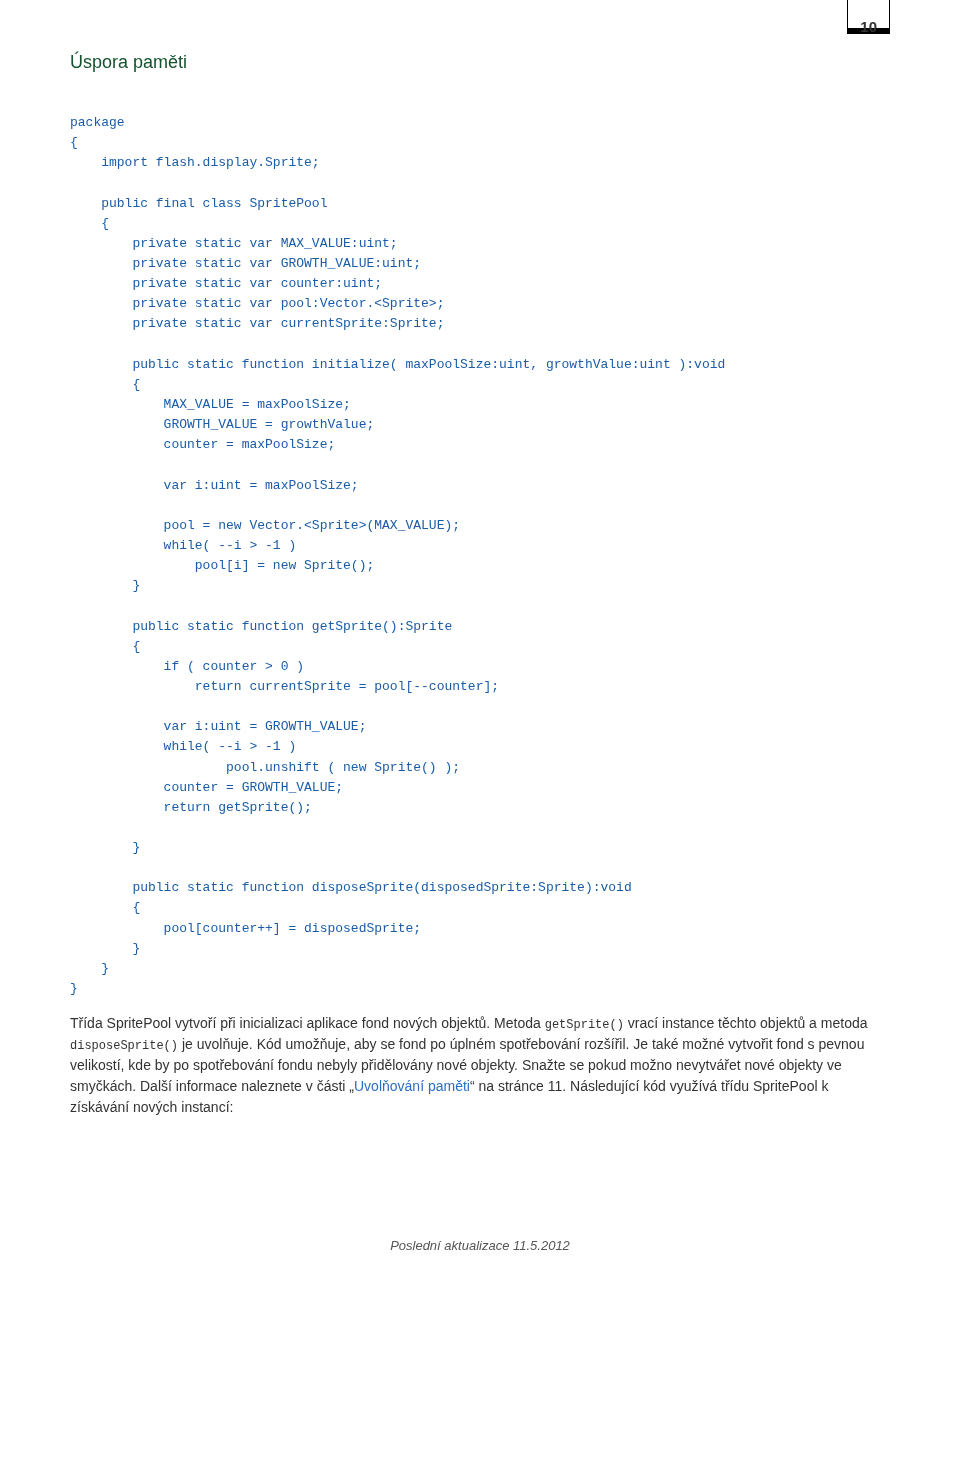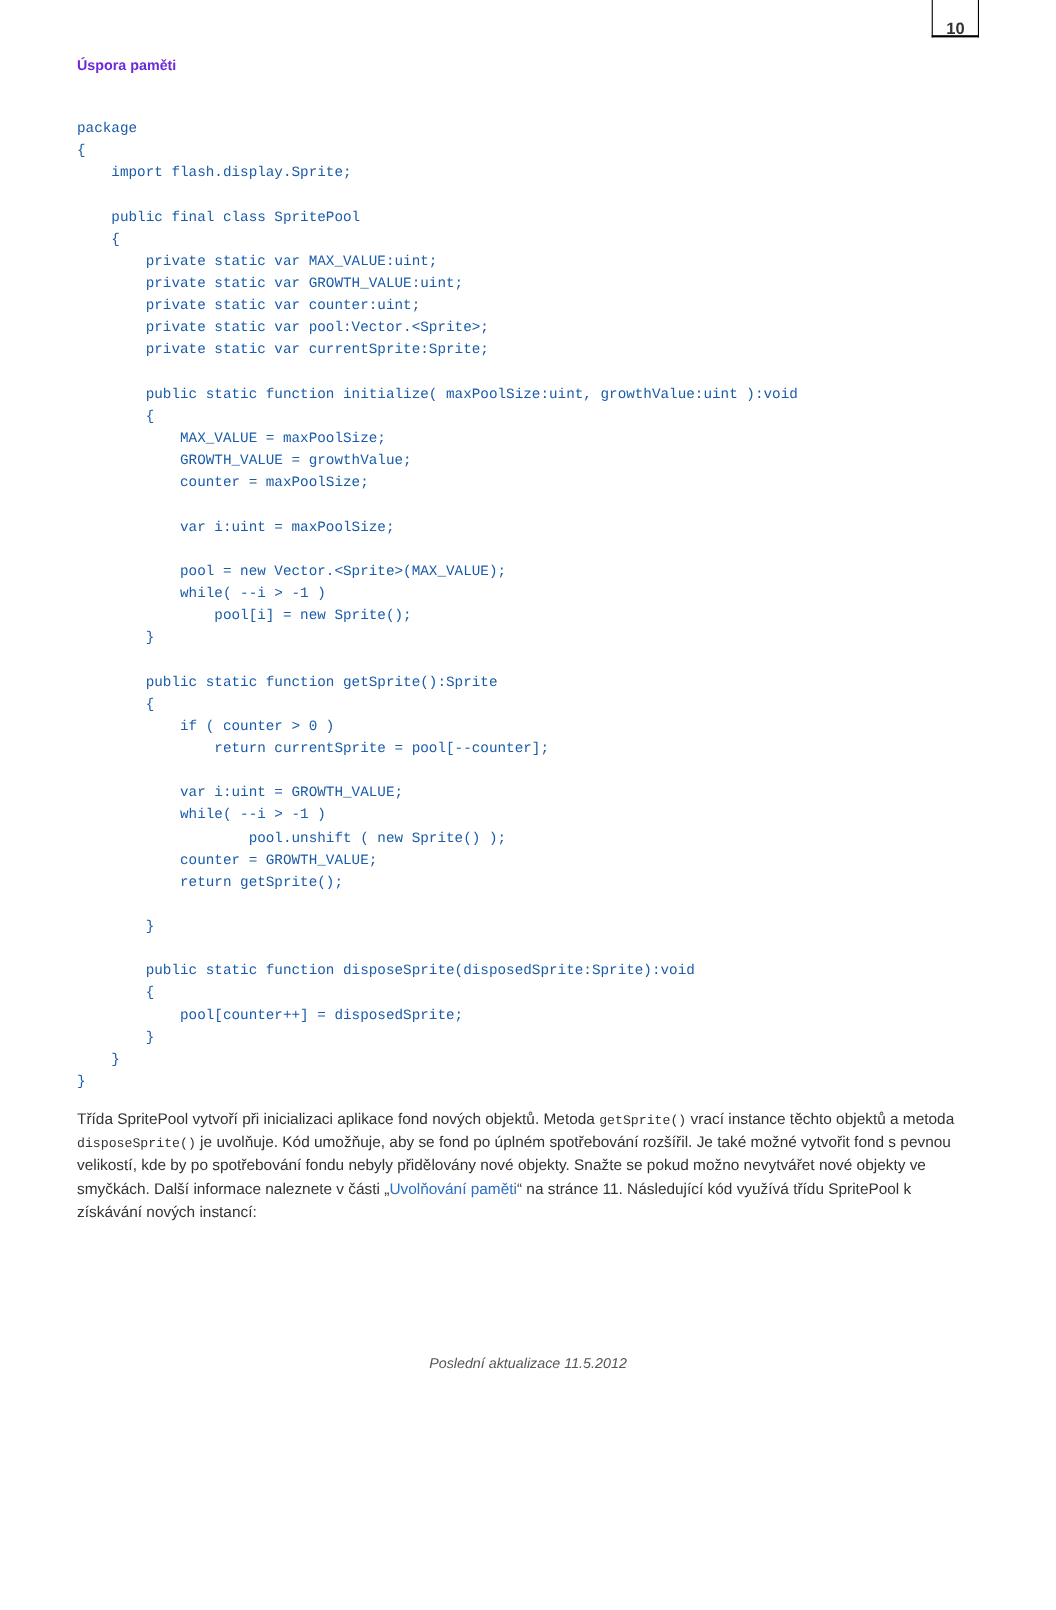--- a/index.html
+++ b/index.html
@@ -23,29 +23,29 @@
     flex: 1;
   }
   .doc-title {
     font-size: 12px;
     letter-spacing: 0.2px;
     color: #333;
     margin: 0;
     font-weight: 400;
   }
   .doc-section {
-    font-size: 13px;
-    font-weight: 700;
+    font-size: 18px;
+    font-weight: 400;
     margin: 2px 0 0 0;
-    color: #6d28d9;
+    color: #14532d;
   }
   .page-num-box {
     border-left: 1px solid #000;
     border-right: 1px solid #000;
-    border-bottom: 2px solid #000000;
+    border-bottom: 6px solid #000000;
     padding: 2px 12px 10px 12px;
     font-size: 15px;
     font-weight: 700;
     height: 34px;
     box-sizing: border-box;
     margin-top: -50px;
     padding-top: 18px;
   }
   .code-block {
     font-family: "Courier New", monospace;

